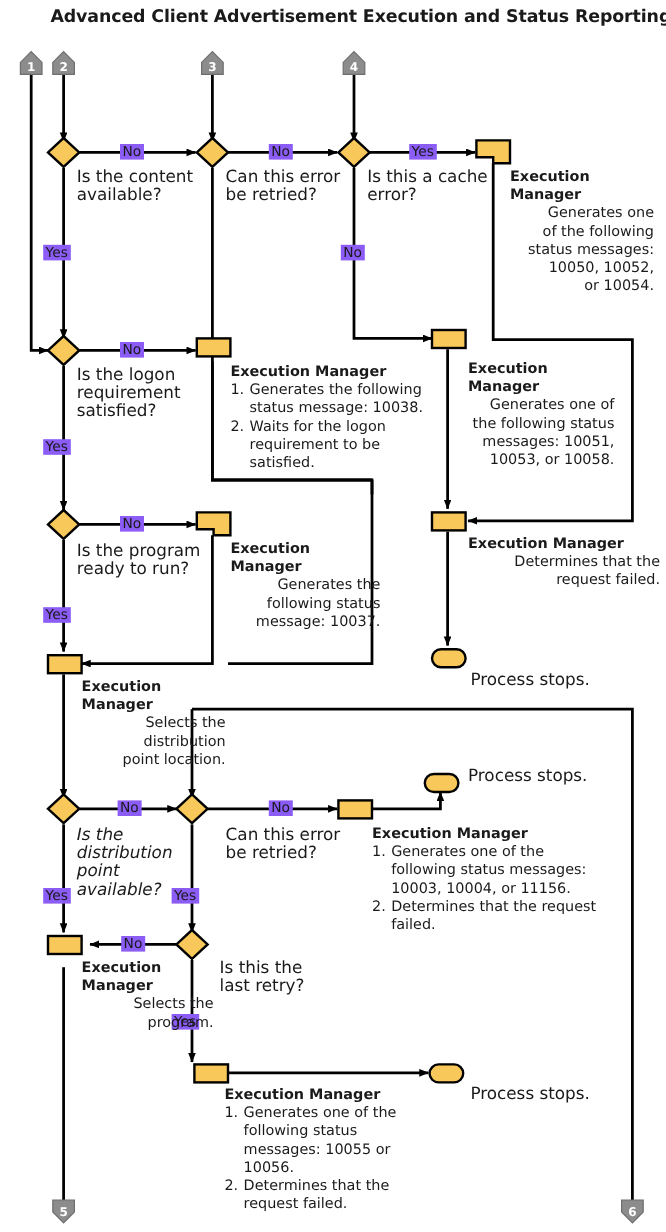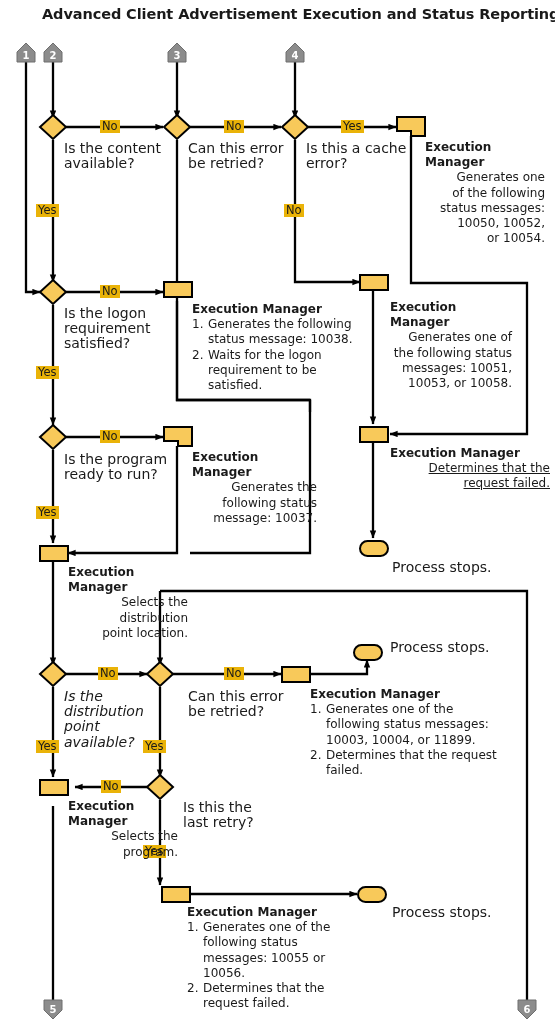--- a/index.html
+++ b/index.html
@@ -16,21 +16,21 @@
   .lbl{
     position:absolute;
     font-family:"DejaVu Sans","Liberation Sans",sans-serif;
     font-size:14px;color:#1a1a1a;line-height:15.2px;
     white-space:pre-line;
   }
   .edge-lbl{
     position:absolute;
     font-family:"DejaVu Sans","Liberation Sans",sans-serif;
     font-size:11.5px;color:#1a1a1a;line-height:13px;
-    background:#eab308;padding:0 2px;
+    background:#8b5cf6;padding:0 2px;
   }
   .blk{display:block;text-align:right;}
   .hang{
     position:absolute;
     font-family:"DejaVu Sans","Liberation Sans",sans-serif;
     font-size:12px;color:#1a1a1a;line-height:15.2px;
   }
   .hang .bold{font-weight:bold;display:block;}
   .hang ol{margin:0;padding:0;list-style:none;}
   .hang ol li{
@@ -232,21 +232,21 @@
 <div class="hang" style="left:192px;top:450px;width:125px;">
   <span class="bold" style="white-space:pre-line;">Execution
 Manager</span>
   <span class="blk" style="white-space:pre-line;">Generates the
 following status
 message: 10037.</span>
 </div>
 
 <div class="hang" style="left:390px;top:446px;width:160px;">
   <span class="bold">Execution Manager</span>
-  <span class="blk" style="white-space:pre-line;text-decoration:underline;">Determines that the
+  <span class="blk" style="white-space:pre-line;">Determines that the
 request failed.</span>
 </div>
 
 <div class="lbl" style="left:392px;top:560px;width:120px;">Process stops.</div>
 
 <div class="hang" style="left:68px;top:565px;width:120px;">
   <span class="bold" style="white-space:pre-line;">Execution
 Manager</span>
   <span class="blk" style="white-space:pre-line;">Selects the
 distribution
@@ -256,21 +256,21 @@
 <div class="lbl" style="left:64px;top:689px;width:105px;font-style:italic;">Is the
 distribution
 point available?</div>
 
 <div class="lbl" style="left:188px;top:689px;width:105px;">Can this error
 be retried?</div>
 
 <div class="hang" style="left:310px;top:687px;width:200px;">
   <span class="bold">Execution Manager</span>
   <ol>
-    <li><span class="num">1.</span><span>Generates one of the following status messages: 10003, 10004, or 11899.</span></li>
+    <li><span class="num">1.</span><span>Generates one of the following status messages: 10003, 10004, or 11156.</span></li>
     <li><span class="num">2.</span><span>Determines that the request failed.</span></li>
   </ol>
 </div>
 
 <div class="lbl" style="left:390px;top:640px;width:120px;">Process stops.</div>
 
 <div class="hang" style="left:68px;top:799px;width:110px;">
   <span class="bold" style="white-space:pre-line;">Execution
 Manager</span>
   <span class="blk" style="white-space:pre-line;">Selects the

